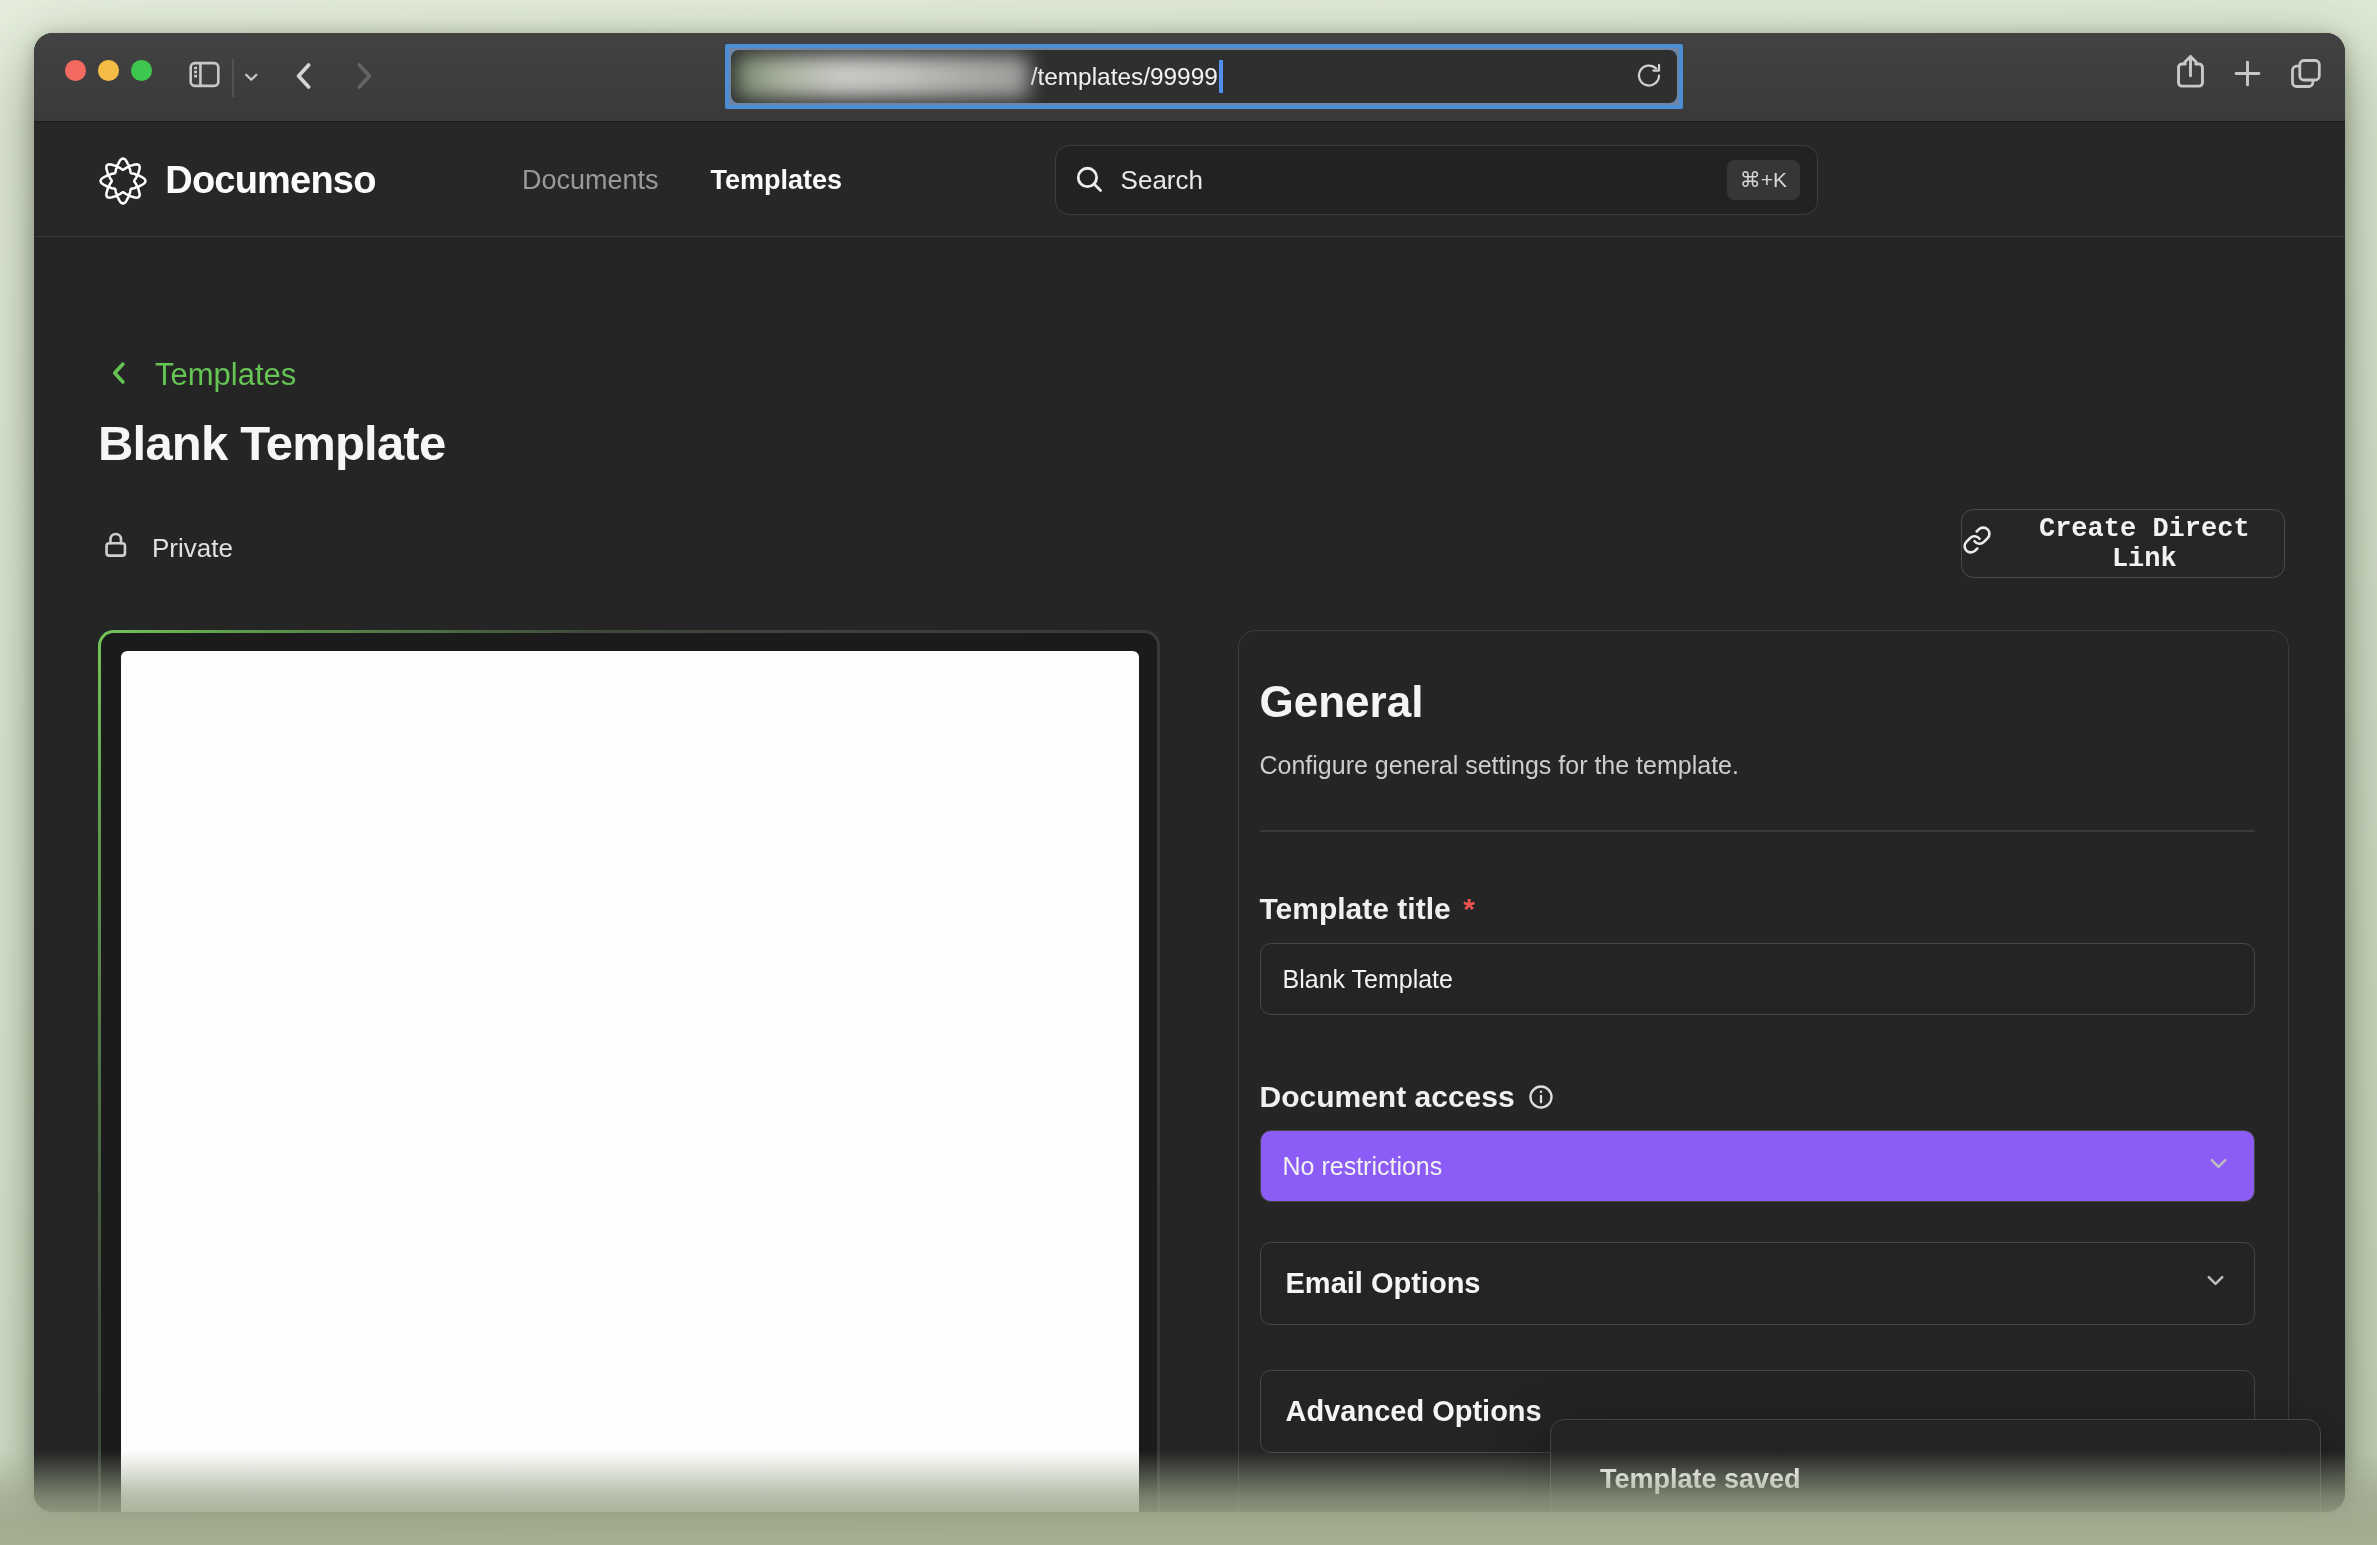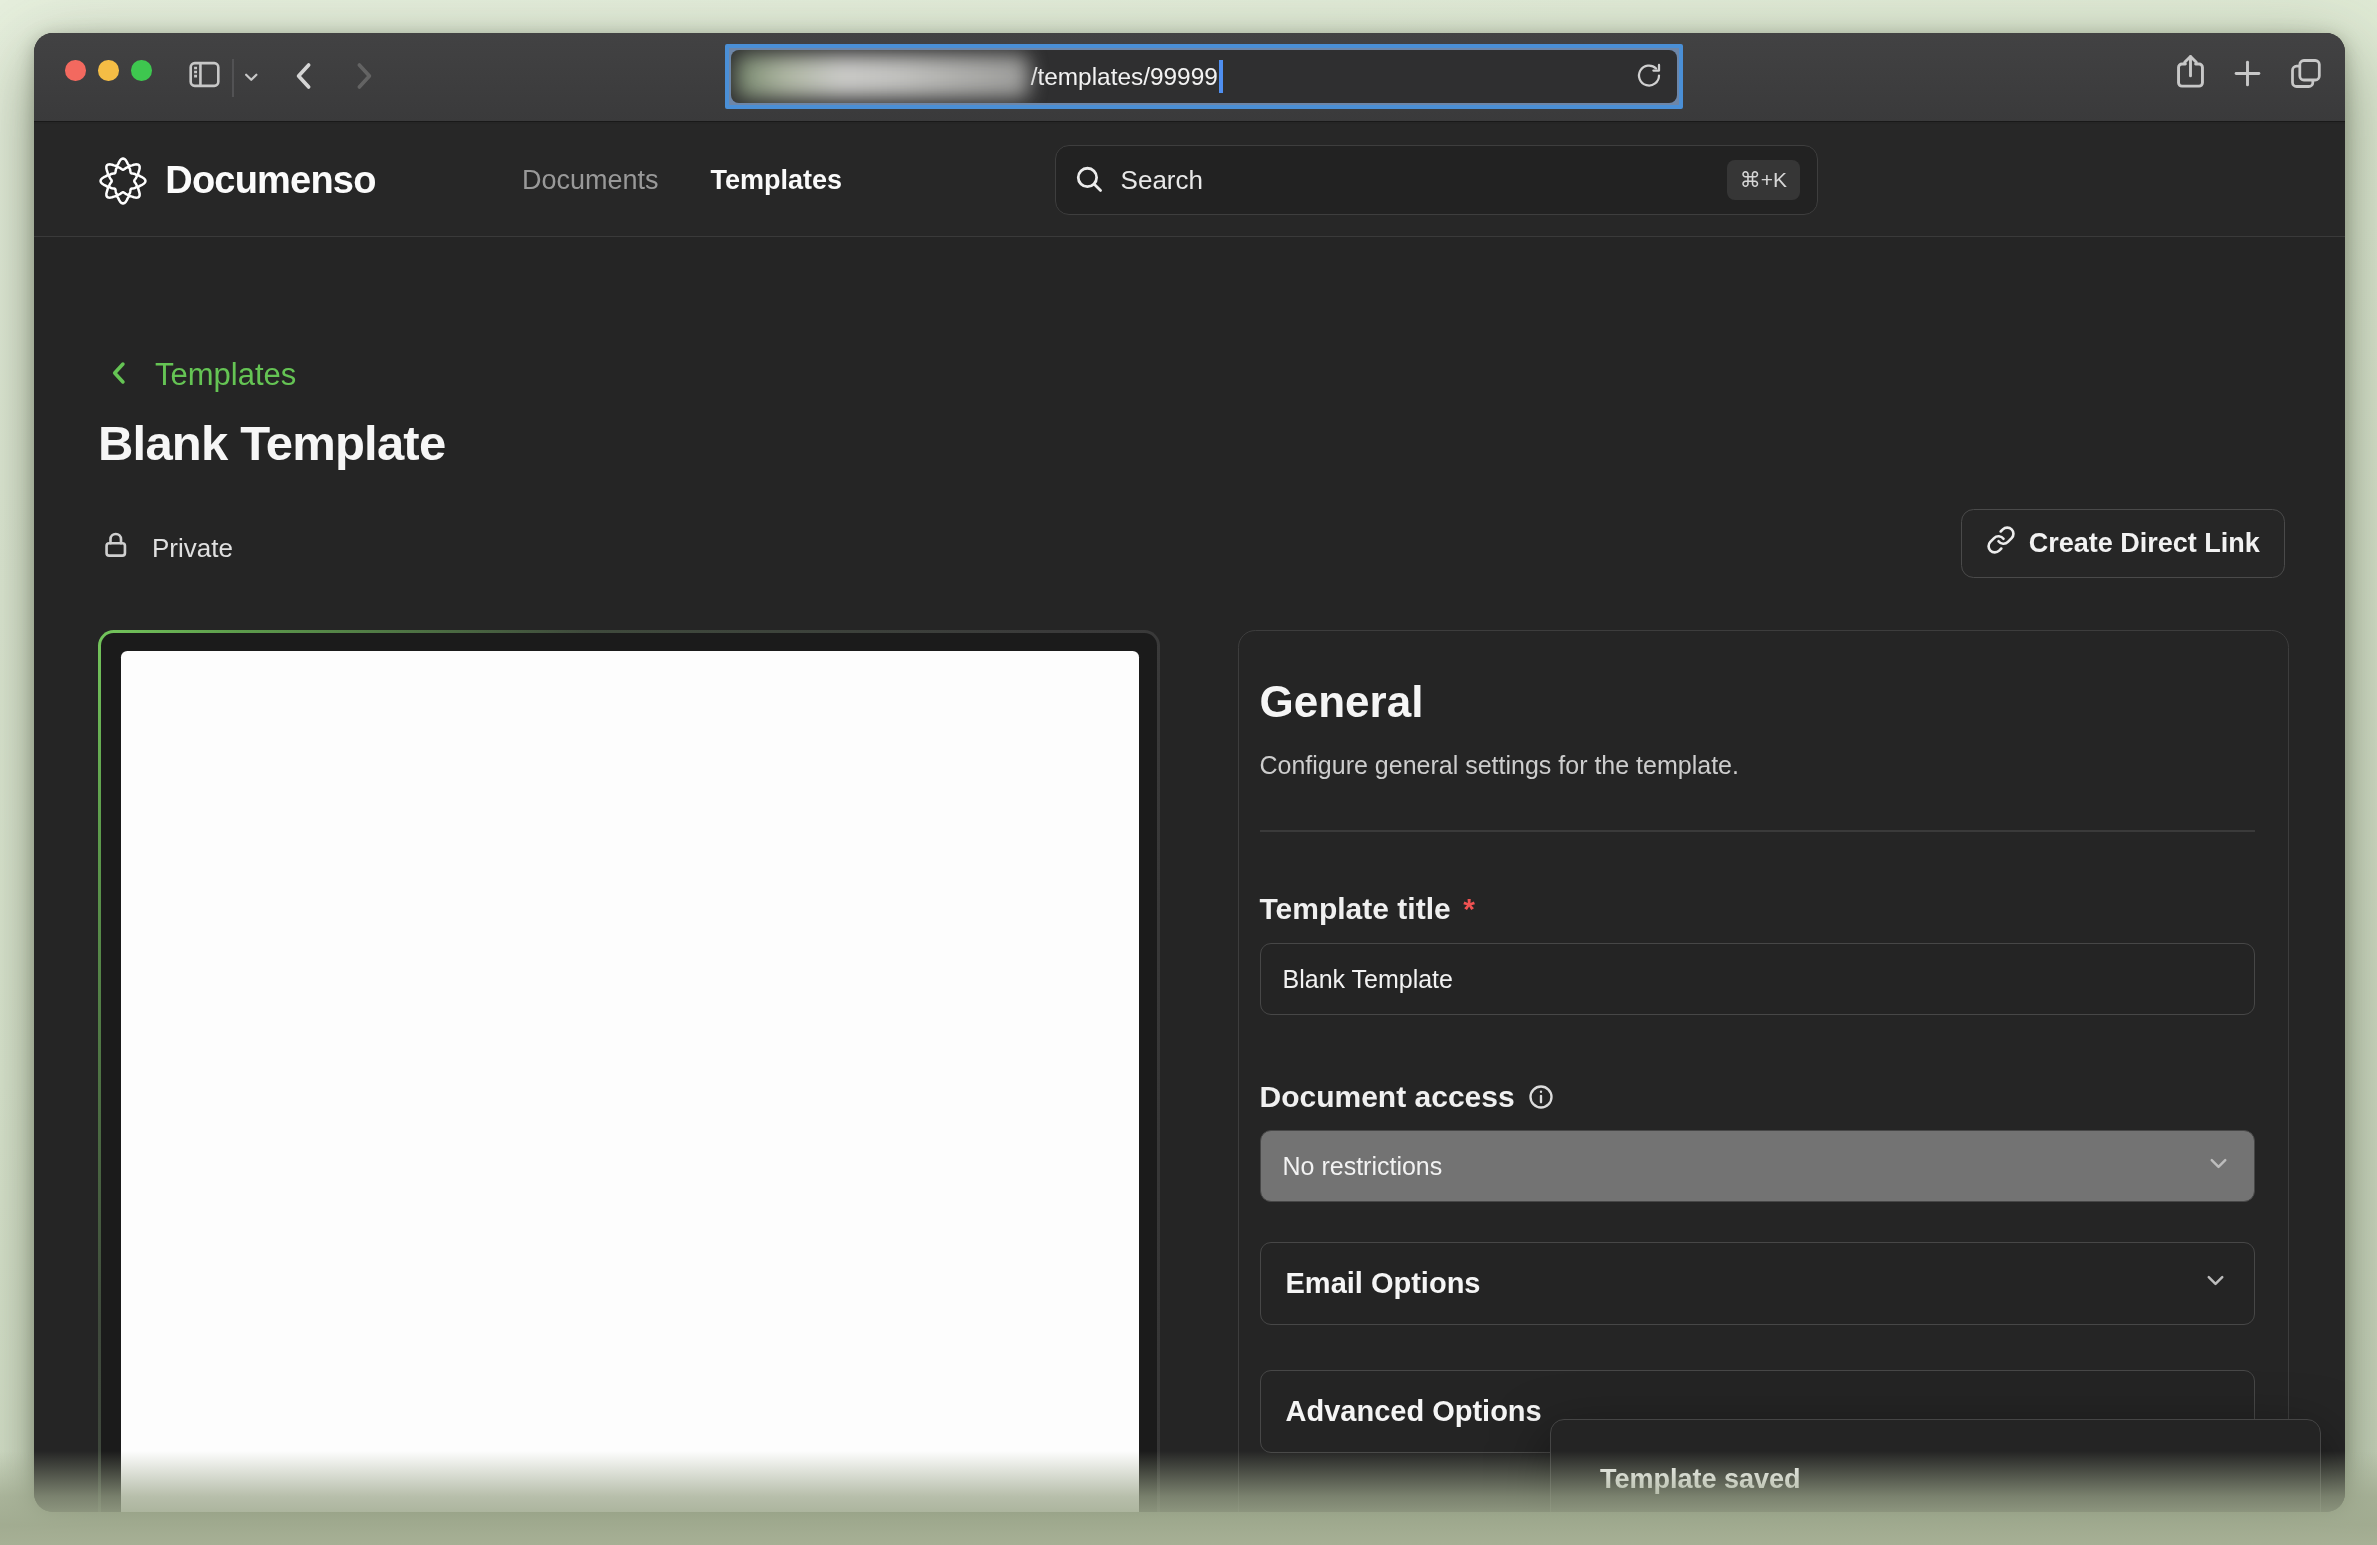--- a/index.html
+++ b/index.html
@@ -93,21 +93,21 @@
   .breadcrumb { position:absolute; left:69px; top:231px; display:flex; align-items:center; gap:19px; color:#65c454; }
   .breadcrumb-label { font-size:31px; font-weight:500; }
   .page-title { position:absolute; left:64px; top:291px; font-size:49px; font-weight:700; color:#f6f6f6; letter-spacing:-0.8px; }
   .visibility { position:absolute; left:66px; top:403px; display:flex; align-items:center; gap:20.5px; color:#e0e0e0; font-size:26px; }
   .visibility svg { color:#cfcfcf; }
 
   .direct-link-btn {
     position:absolute; left:1927px; top:385px; width:324px; height:69px;
     border:1.6px solid #4a4a4a; border-radius:12.6px; background:#262626;
     display:flex; align-items:center; justify-content:center; gap:12.6px;
-    color:#f2f2f2; font-size:27px; font-weight:600;
+    color:#f2f2f2; font-size:27px; font-weight:600;font-family:Liberation Mono, monospace;
   }
 
   
   .preview-card {
     position:absolute; left:64px; top:506px; width:1062px; height:973px;
     border-radius:15.8px; padding:3.2px;
     background:linear-gradient(125deg,#74c65c 0%,#5d9c4c 8%,#3f4a3c 28%,#3a3a3a 55%,#353535 100%);
   }
   .preview-inner { width:100%; height:100%; border-radius:12.6px; background:#1b1b1b; position:relative; overflow:hidden; }
   .doc-page { position:absolute; left:19.7px; top:18px; width:1018px; height:1103px; background:#fdfdfd; border-radius:6.3px; }
@@ -126,21 +126,21 @@
   .lbl-title { top:261px; }
   .text-input {
     position:absolute; left:20.5px; top:312px; width:995px; height:72px;
     background:#242424; border:1.6px solid #474747; border-radius:11px;
     color:#f2f2f2; font-size:25px; font-family:"Liberation Sans",sans-serif;
     padding:0 22px; outline:none;
   }
   .lbl-access { top:449px; }
   .select {
     position:absolute; left:20.5px; top:499px; width:995px; height:72px;
-    background:#737373; border:1.6px solid #474747; border-radius:11px;
+    background:#8b5cf6; border:1.6px solid #474747; border-radius:11px;
     display:flex; align-items:center; justify-content:space-between;
     padding:0 22px; color:#f2f2f2; font-size:25px;
   }
   .collapse {
     position:absolute; left:20.5px; width:995px; height:83px;
     background:#242424; border:1.6px solid #474747; border-radius:11px;
     display:flex; align-items:center; justify-content:space-between;
     padding:0 25px; color:#f5f5f5; font-size:29px; font-weight:700;
   }
   .collapse.email { top:611px; }

